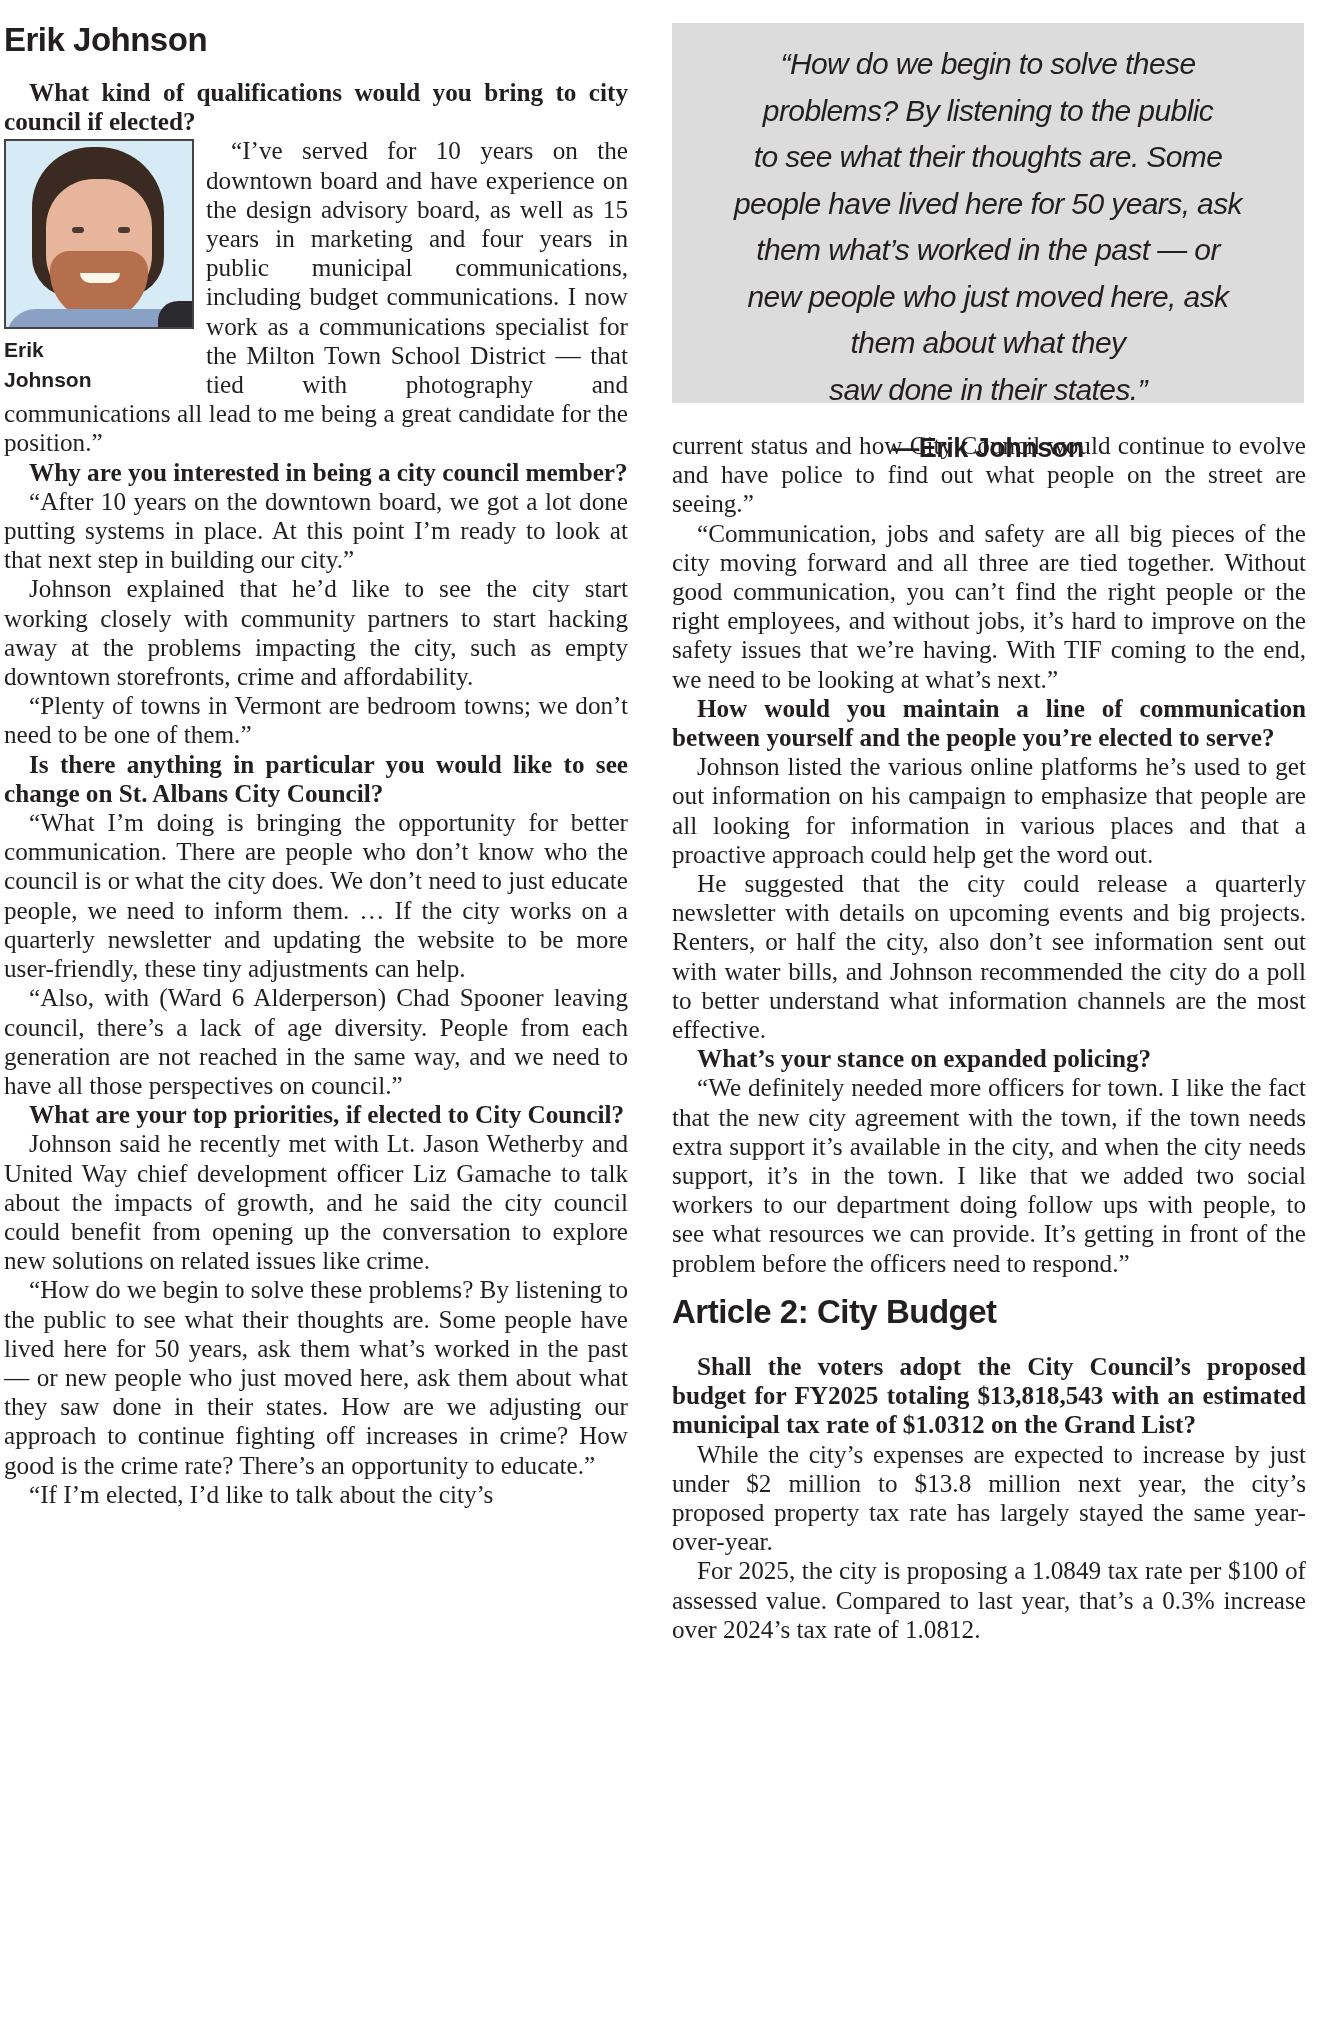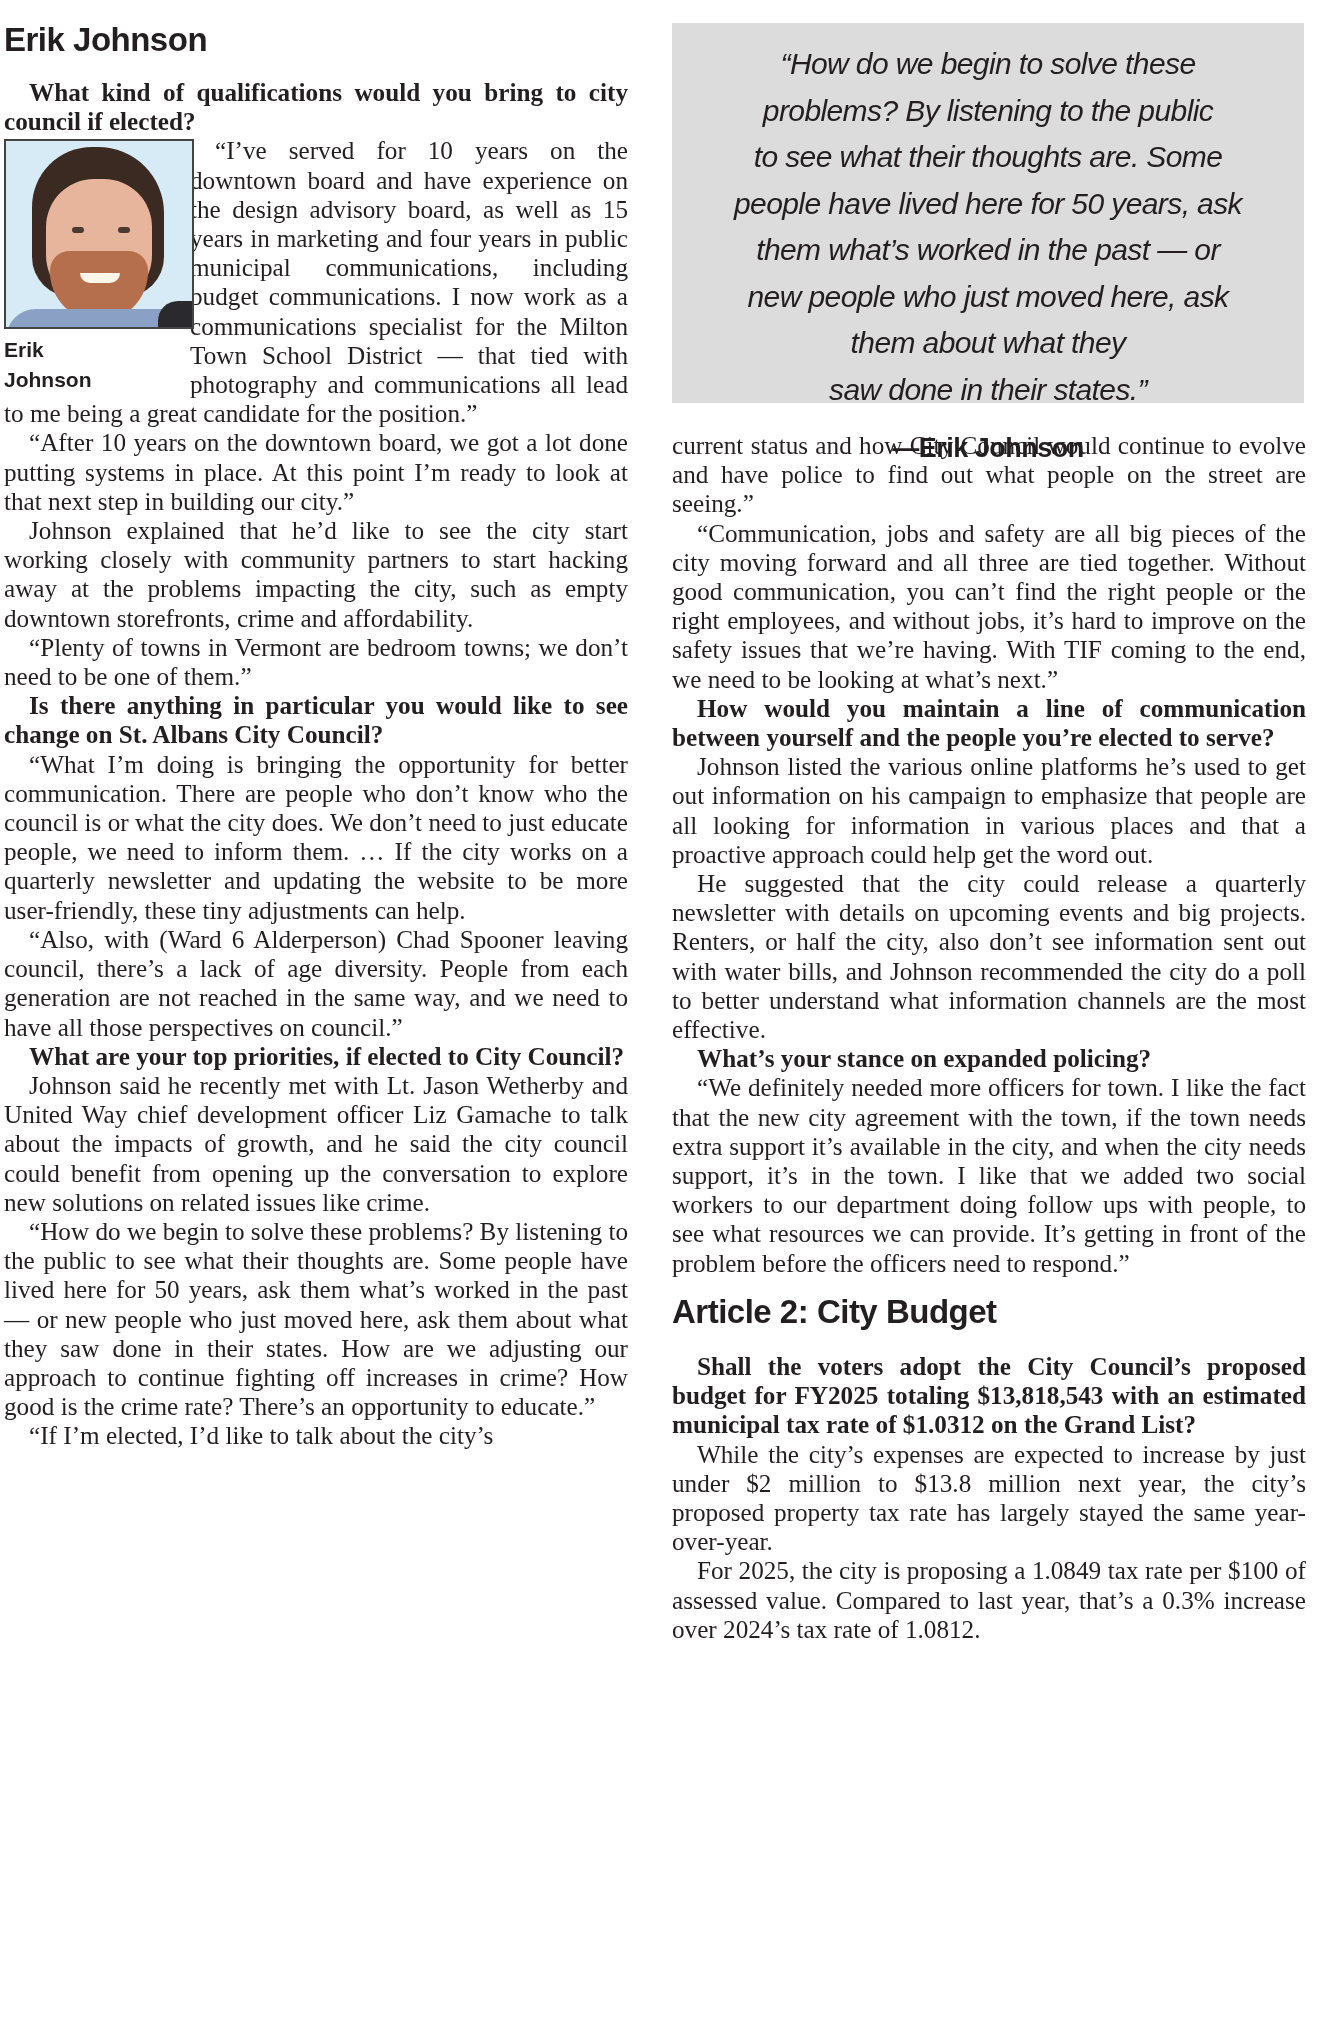--- a/index.html
+++ b/index.html
@@ -21,21 +21,21 @@
   .body-text {
     font-family: "Liberation Serif", "DejaVu Serif", serif;
     font-size: 25.2px; line-height: 29.2px; text-align: justify;
     hyphens: manual;
   }
   p { margin: 0; text-indent: 25px; }
   p.q { font-weight: bold; }
   p.noindent { text-indent: 0; }
   .qa-first { margin-top: 18px; }
   .portrait-wrap {
-    float: left; width: 168px; margin: 3px 18px 0 0;
+    float: left; width: 168px; margin: 3px 34px 0 0;
   }
   .portrait {
     width: 186px; height: 186px; border: 2px solid #444;
     background: #d6ebf6; position: relative; overflow: hidden;
   }
   .portrait .hair {
     position: absolute; left: 26px; top: 6px; width: 132px; height: 150px;
     background: #3a2a22; border-radius: 60px 66px 40px 40px;
   }
   .portrait .face {
@@ -99,20 +99,21 @@
           <div class="smile"></div>
         <div class="shoulders"></div>
           <div class="jacket"></div>
       </div>
       <div class="caption">
         <div>Erik</div>
         <div>Johnson</div>
       </div>
     </div>
     <p>“I’ve served for 10 years on the downtown board and have experience on the design advi­sory board, as well as 15 years in marketing and four years in public municipal communica­tions, including budget com­munications. I now work as a communications specialist for the Milton Town School District — that tied with photography and communications all lead to me being a great candidate for the position.”</p>
+    <p class="q">Why are you interested in being a city council member?</p>
     <p>“After 10 years on the downtown board, we got a lot done putting systems in place. At this point I’m ready to look at that next step in building our city.”</p>
     <p>Johnson explained that he’d like to see the city start working closely with community partners to start hacking away at the problems impacting the city, such as empty downtown storefronts, crime and affordability.</p>
     <p>“Plenty of towns in Vermont are bedroom towns; we don’t need to be one of them.”</p>
     <p class="q">Is there anything in particular you would like to see change on St. Albans City Council?</p>
     <p>“What I’m doing is bringing the opportunity for better communication. There are people who don’t know who the council is or what the city does. We don’t need to just educate people, we need to inform them. … If the city works on a quarterly newsletter and updating the website to be more user-friendly, these tiny adjustments can help.</p>
     <p>“Also, with (Ward 6 Alderperson) Chad Spooner leaving council, there’s a lack of age diversity. People from each generation are not reached in the same way, and we need to have all those per­spectives on council.”</p>
     <p class="q">What are your top priorities, if elected to City Council?</p>
     <p>Johnson said he recently met with Lt. Jason Wetherby and United Way chief development officer Liz Gamache to talk about the impacts of growth, and he said the city council could benefit from opening up the conversation to explore new solutions on related issues like crime.</p>
     <p>“How do we begin to solve these problems? By listening to the public to see what their thoughts are. Some people have lived here for 50 years, ask them what’s worked in the past — or new people who just moved here, ask them about what they saw done in their states. How are we adjusting our approach to continue fighting off increases in crime? How good is the crime rate? There’s an opportunity to educate.”</p>
     <p>“If I’m elected, I’d like to talk about the city’s</p>

